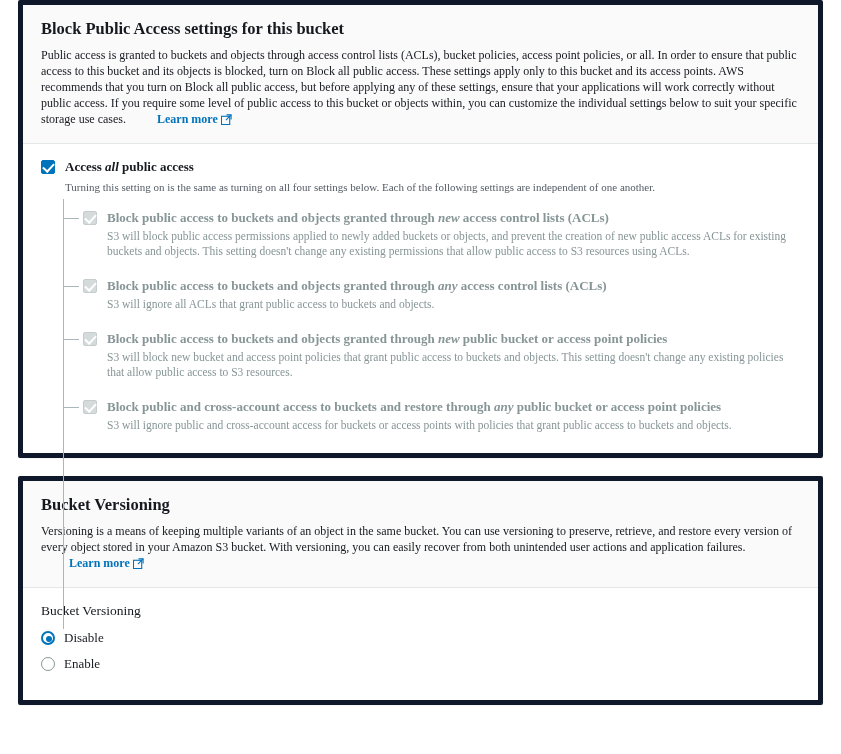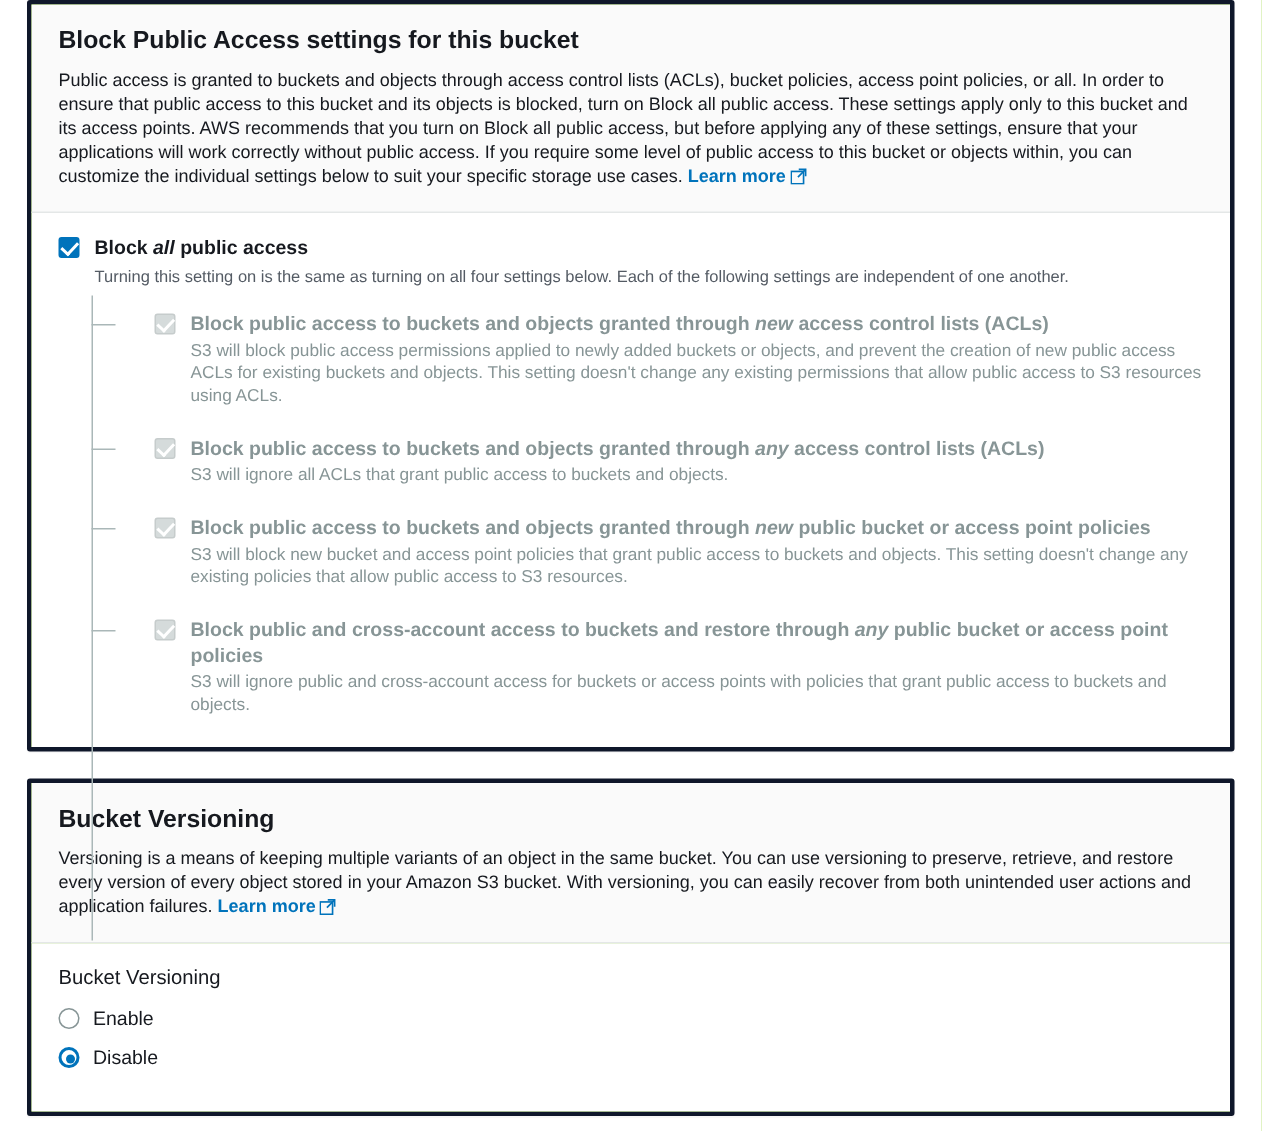--- a/index.html
+++ b/index.html
@@ -14,24 +14,25 @@
     overflow: hidden;
     color: #16191f;
   }
   .page {
     width: 841px;
     padding: 0;
     box-sizing: border-box;
   }
   .card {
     margin: 0 18px 18px 18px;
-    background: #84cc16;
-    border: 3px solid #0f172a;
+    background: #737373;
+    border: 5px solid #0f172a;
     border-radius: 2px;
     box-shadow: 0 1px 1px rgba(0,0,0,0.04);
+    font-family: Liberation Serif, serif;
   }
   .card-header {
     background: #fafafa;
     border-bottom: 1px solid #e4e7e7;
     padding: 14px 18px 14px 18px;
   }
   .card-body {
     padding: 14px 18px 18px 18px;
     background: #ffffff;
   }
@@ -47,20 +48,21 @@
     line-height: 16px;
     color: #16191f;
     margin: 0;
     max-width: 760px;
   }
   .link {
     color: #0073bb;
     text-decoration: none;
     font-weight: bold;
     cursor: pointer;
+    margin-left: 28px;
   }
   .ext-icon {
     display: inline-block;
     vertical-align: -2px;
     margin-left: 3px;
   }
 
   
   .row {
     display: flex;
@@ -124,21 +126,21 @@
     margin: 5px 0 0 24px;
   }
 
   
   .nested {
     margin: 14px 0 0 22px;
     position: relative;
   }
   .nested-item {
     position: relative;
-    padding-left: 42px;
+    padding-left: 20px;
     margin-bottom: 18px;
   }
   .nested-item:last-child { margin-bottom: 2px; }
   .tree-line {
     position: absolute;
     left: 0;
     top: 9px;
     width: 16px;
     height: 1px;
     background: #aab7b8;
@@ -212,21 +214,21 @@
               </svg></span></a>
       </p>
     </div>
 
     <div class="card-body">
 
       <div class="row">
         <span class="cb checked">
             <span class="tick"></span>
           </span>
-        <span class="label-main"><span>Block </span><em>all</em><span> public access</span></span>
+        <span class="label-main"><span>Access </span><em>all</em><span> public access</span></span>
       </div>
       <div class="block-all-note">Turning this setting on is the same as turning on all four settings below. Each of the following settings are independent of one another.</div>
 
       <div class="nested">
         <div class="tree-vert" style="top:-10px; height:430px;"></div>
 
         <div class="nested-item">
           <span class="tree-line"></span>
           <div class="row">
             <span class="cb checked disabled">
@@ -282,23 +284,23 @@
         <a class="link" href="#"><span>Learn more</span><span class="ext-icon"><svg width="11" height="11" viewBox="0 0 12 12">
                 <rect x="0.5" y="2.5" width="9" height="9" fill="none" stroke="#0073bb" stroke-width="1.2"></rect>
                 <path d="M6 1h5v5" fill="none" stroke="#0073bb" stroke-width="1.2"></path>
                 <path d="M5.4 6.6L11 1" stroke="#0073bb" stroke-width="1.2" fill="none"></path>
               </svg></span></a>
       </p>
     </div>
     <div class="card-body">
       <div class="subhead">Bucket Versioning</div>
       <div class="radio-row">
+        <span class="radio selected"></span>
+        <span class="radio-label">Disable</span>
+      </div>
+      <div class="radio-row">
         <span class="radio"></span>
         <span class="radio-label">Enable</span>
       </div>
-      <div class="radio-row">
-        <span class="radio selected"></span>
-        <span class="radio-label">Disable</span>
-      </div>
     </div>
   </div>
 
 </div>
 
 </body></html>

